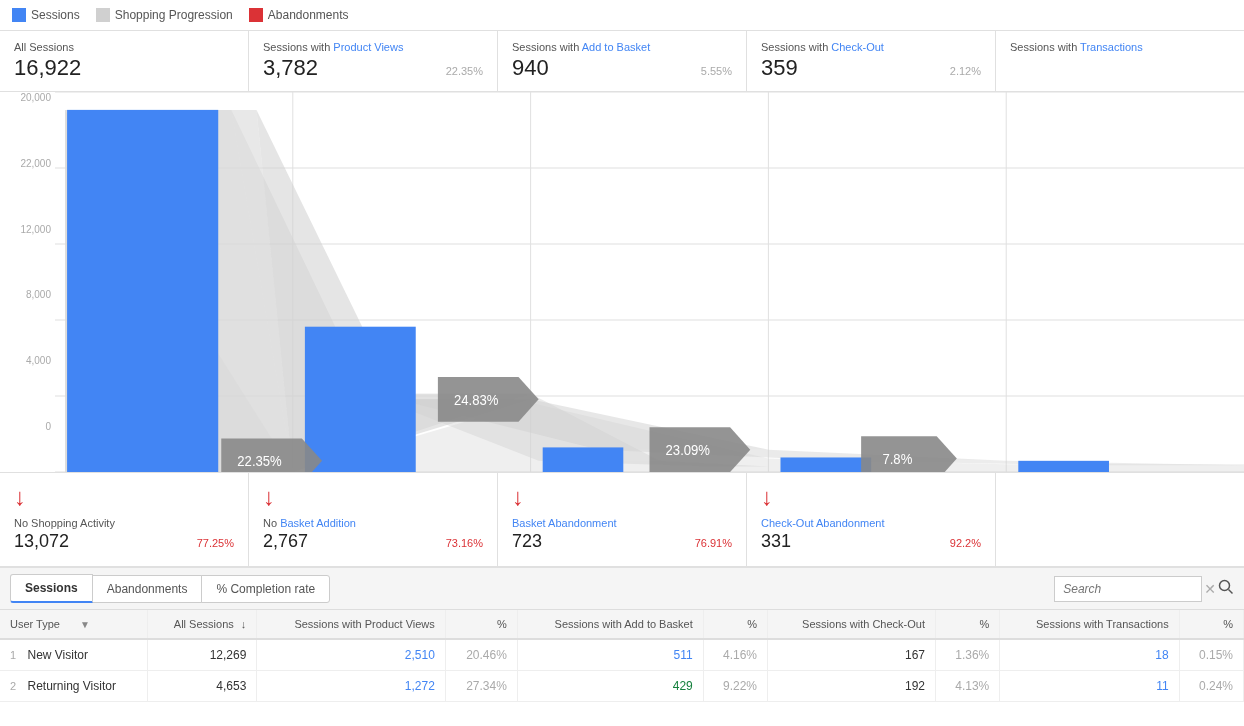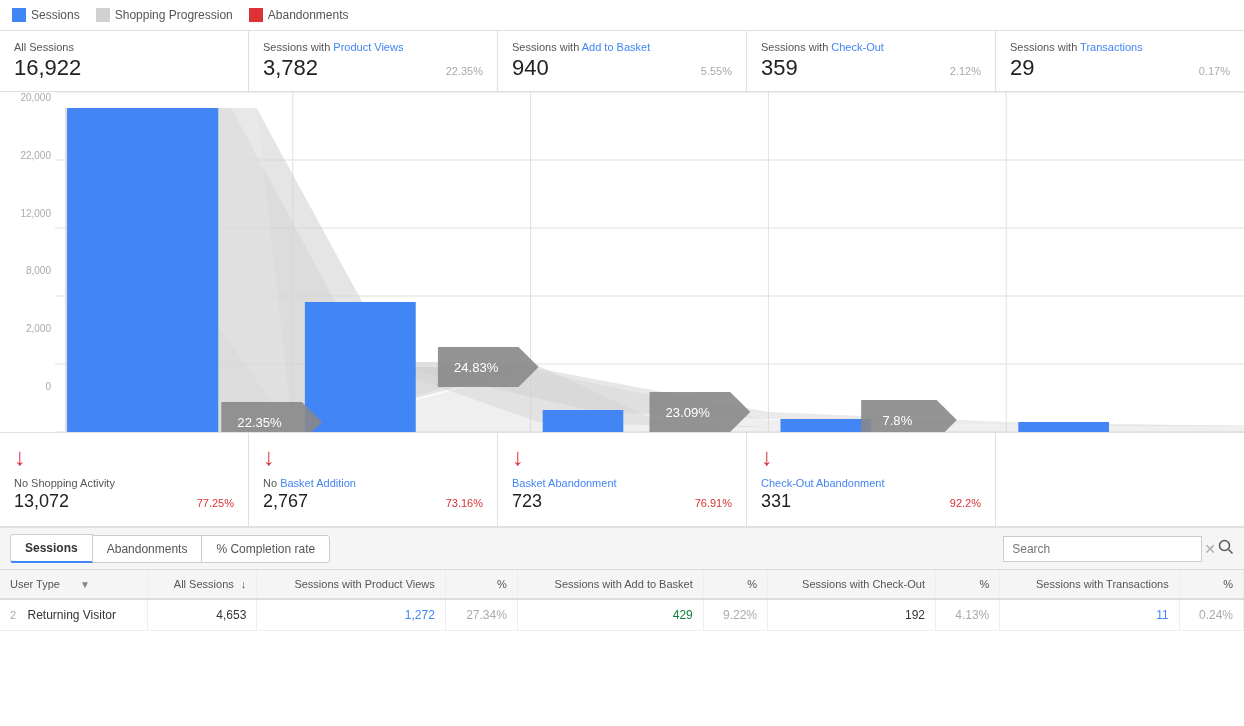--- a/index.html
+++ b/index.html
@@ -55,21 +55,21 @@
       float: right;
       font-size: 11px;
       color: #aaa;
       margin-top: 6px;
     }
 
     
     .chart-canvas-wrap {
       display: flex;
       position: relative;
-      height: 340px;
+      height: 380px;
       border-radius: 17px;
     }
     .y-axis {
       width: 55px;
       position: relative;
       flex-shrink: 0;
     }
     .y-axis-labels {
       position: absolute;
       top: 0; left: 0; right: 0; bottom: 40px;
@@ -164,22 +164,23 @@
     .tab-btn:last-of-type { border-radius: 0 3px 3px 0; }
     .search-wrap {
       margin-left: auto;
       display: flex;
       align-items: center;
     }
     .search-input {
       border: 1px solid #ccc;
       padding: 5px 8px;
       font-size: 12px;
-      width: 199px;
+      width: 148px;
       outline: none;
+      font-style: italic;
     }
     .search-clear {
       background: none;
       border: none;
       cursor: pointer;
       color: #aaa;
       font-size: 14px;
       margin: 0 2px;
     }
     .search-go {
@@ -265,36 +266,32 @@
   </div>
   <div class="summary-cell">
     <div class="summary-label">Sessions with <span>Check-Out</span></div>
     <div style="display:flex;justify-content:space-between;align-items:baseline">
       <div class="summary-value">359</div>
       <span class="summary-pct">2.12%</span>
     </div>
   </div>
   <div class="summary-cell">
     <div class="summary-label">Sessions with <span>Transactions</span></div>
-    <div style="display:flex;justify-content:space-between;align-items:baseline">
-      <div class="summary-value">29</div>
-      <span class="summary-pct">0.17%</span>
-    </div>
   </div>
 </div>
 
 <div class="chart-canvas-wrap">
 
   <div class="y-axis">
     <div class="y-axis-labels">
       <span class="y-label">20,000</span>
       <span class="y-label">22,000</span>
       <span class="y-label">12,000</span>
       <span class="y-label">8,000</span>
-      <span class="y-label">2,000</span>
+      <span class="y-label">4,000</span>
       <span class="y-label">0</span>
     </div>
   </div>
 
   <div class="chart-inner">
     <svg viewBox="0 0 1180 340" preserveAspectRatio="none" class="chart-svg">
 
       <line x1="0" y1="0" x2="1180" y2="0" stroke="#e0e0e0" stroke-width="1"></line>
       <line x1="0" y1="68" x2="1180" y2="68" stroke="#e0e0e0" stroke-width="1"></line>
       <line x1="0" y1="136" x2="1180" y2="136" stroke="#e0e0e0" stroke-width="1"></line>
@@ -429,20 +426,35 @@
         <th class="num">%</th>
         <th class="num">Sessions with Add to Basket</th>
         <th class="num">%</th>
         <th class="num">Sessions with Check-Out</th>
         <th class="num">%</th>
         <th class="num">Sessions with Transactions</th>
         <th class="num">%</th>
       </tr>
     </thead>
     <tbody id="table-body">
+    <tr>
+    <td>
+      <span class="row-num">1</span>
+      <span class="blue-link">New Visitor</span>
+    </td>
+    <td class="num" style="color:#333">12,269</td>
+    <td class="num" style="color:#4285f4">2,510</td>
+    <td class="num">20.46%</td>
+    <td class="num" style="color:#4285f4">511</td>
+    <td class="num">4.16%</td>
+    <td class="num" style="color:#333">167</td>
+    <td class="num">1.36%</td>
+    <td class="num" style="color:#4285f4">18</td>
+    <td class="num">0.15%</td>
+  </tr>
         <tr>
     <td>
       <span class="row-num">2</span>
       <span class="blue-link">Returning Visitor</span>
     </td>
     <td class="num" style="color:#333">4,653</td>
     <td class="num" style="color:#4285f4">1,272</td>
     <td class="num">27.34%</td>
     <td class="num" style="color:#15803d">429</td>
     <td class="num">9.22%</td>

